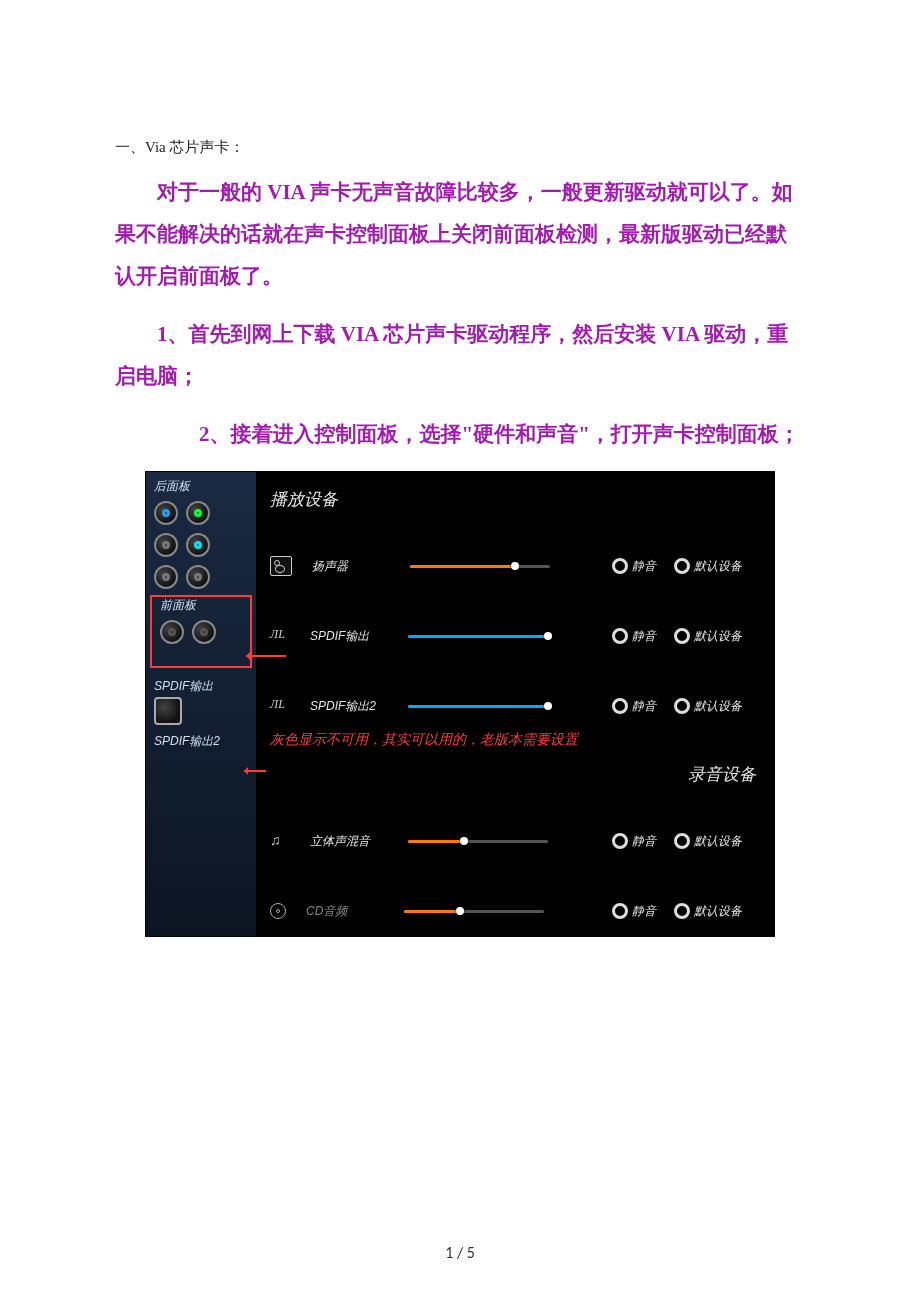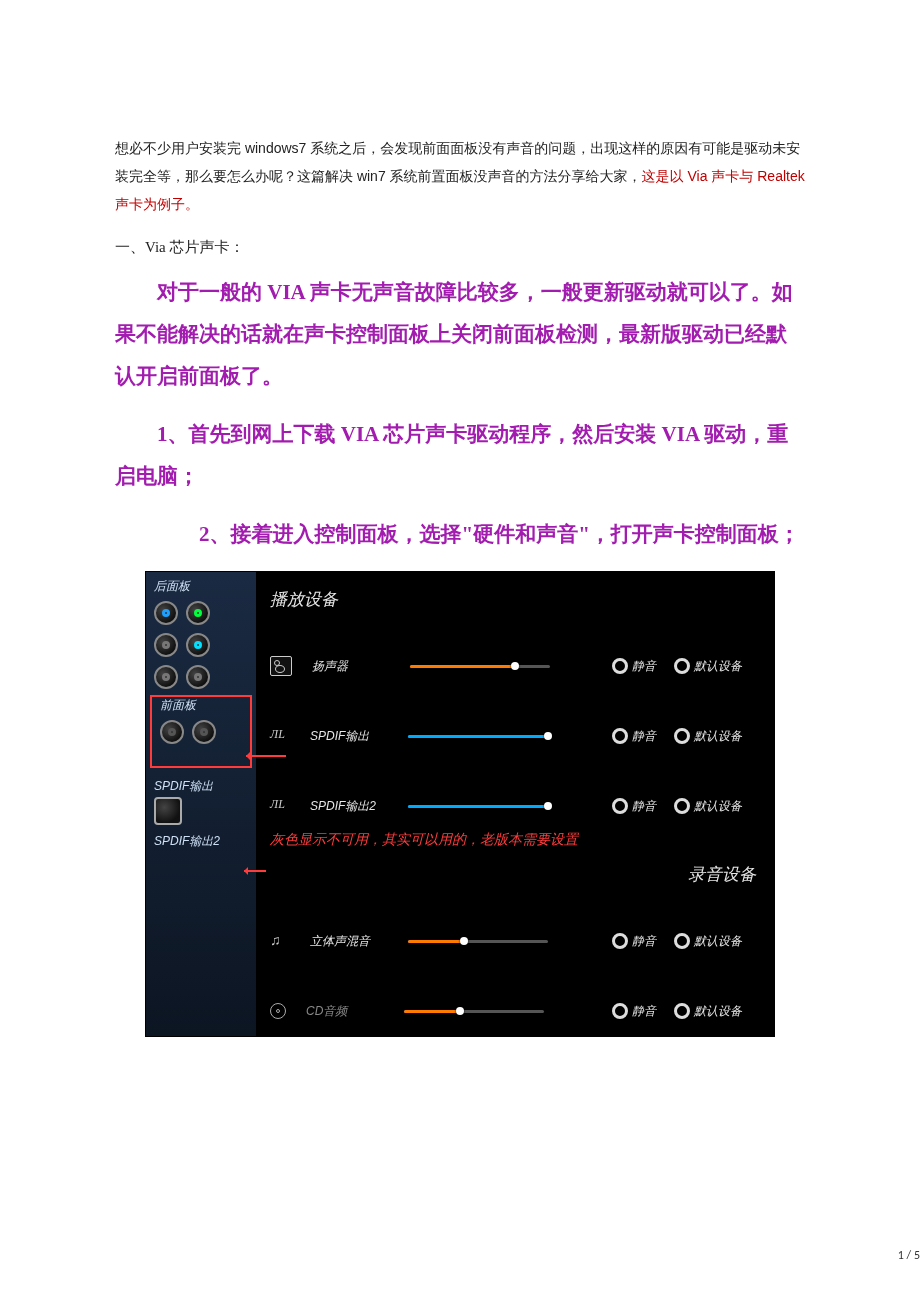--- a/index.html
+++ b/index.html
@@ -298,34 +298,31 @@
     left: -4px;
     top: -3px;
     border: 4px solid transparent;
     border-right-color: #ff3b3b;
   }
   .page-num {
     position: absolute;
     bottom: 40px;
     left: 0;
     right: 0;
-    text-align: right;
+    text-align: center;
     font-family: "Calibri", Arial, sans-serif;
-    font-size: 12px;
+    font-size: 16px;
     color: #333;
   }
 </style>
 </head>
 <body>
 
 <div class="page">
 
-  <p class="intro">
-    <span>想必不少用户安装完 windows7 系统之后，会发现前面面板没有声音的问题，出现这样的原因有可能是驱动未安装完全等，那么要怎么办呢？这篇解决 win7 系统前置面板没声音的方法分享给大家，</span><span class="red">这是以 Via 声卡与 Realtek 声卡为例子。</span>
-  </p>
 
   <div class="section-title">一、Via 芯片声卡：</div>
 
   <p class="para">对于一般的 VIA 声卡无声音故障比较多，一般更新驱动就可以了。如果不能解决的话就在声卡控制面板上关闭前面板检测，最新版驱动已经默认开启前面板了。</p>
   <p class="para">1、首先到网上下载 VIA 芯片声卡驱动程序，然后安装 VIA 驱动，重启电脑；</p>
   <p class="para para-lv2">2、接着进入控制面板，选择"硬件和声音"，打开声卡控制面板；</p>
 
   <div class="panel-wrap">
 
     <div class="win-btns">

